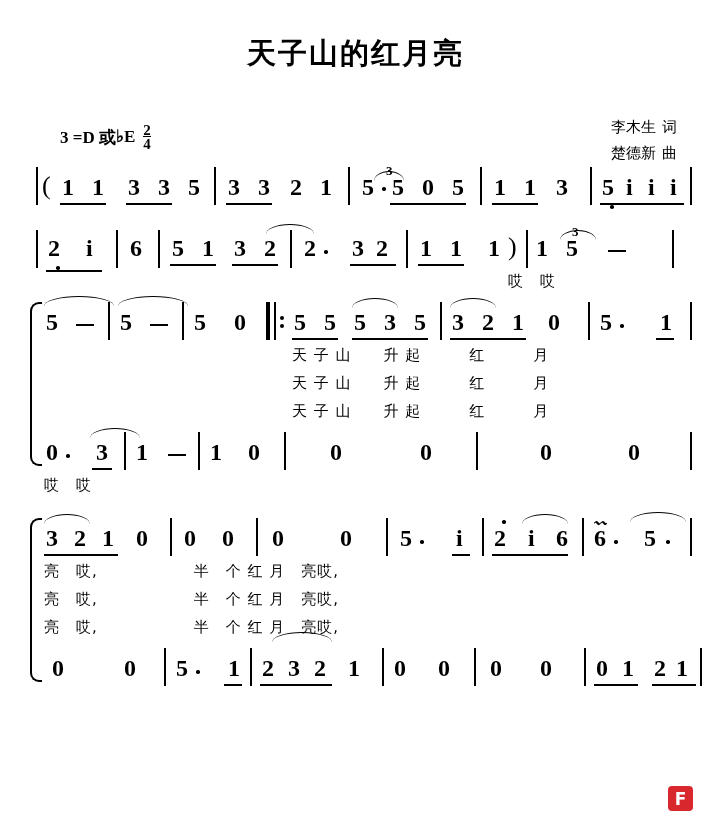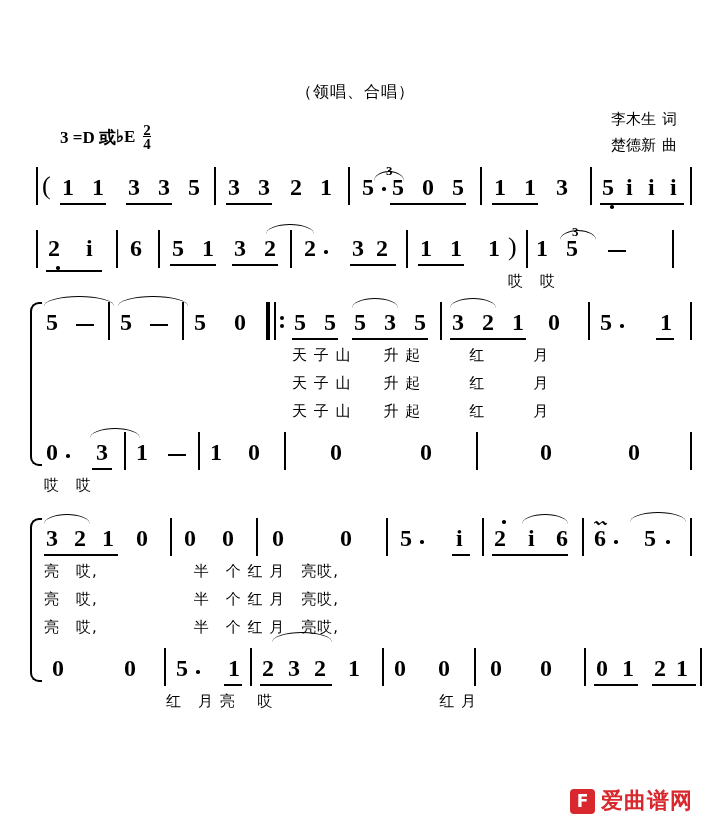--- a/index.html
+++ b/index.html
@@ -23,21 +23,21 @@
     letter-spacing:2px;
   }
   .subtitle{
     position:absolute;left:0;right:0;top:82px;
     text-align:center;
     font-family:"DejaVu Sans", sans-serif;
     font-size:16px;
     letter-spacing:1px;
   }
   .credits{
-    position:absolute;right:34px;top:106px;
+    position:absolute;right:34px;top:114px;
     font-family:"DejaVu Sans", sans-serif;
     font-size:15px;
     line-height:26px;
     text-align:right;
   }
   .credits .role{margin-left:6px;}
 
   .keysig{
     position:absolute;left:60px;top:126px;
     font-family:"Liberation Serif", serif;
@@ -108,21 +108,21 @@
     font-family:"DejaVu Sans",sans-serif;
     font-weight:bold;font-size:22px;color:#d9272e;
     letter-spacing:1px;
   }
 </style>
 </head>
 <body>
 
 <div class="page">
 
-  <div class="subtitle">（领唱、合唱）</div>
+  <div class="title">天子山的红月亮</div>
 
   <div class="credits">
     <div>
       <span>李木生</span><span class="role">词</span>
     </div>
     <div>
       <span>楚德新</span><span class="role">曲</span>
     </div>
   </div>
 
@@ -360,22 +360,20 @@
     <span class="n" style="left:540px;top:8px;">0</span>
     <div class="bar" style="left:584px;top:0px;height:38px;"></div>
     <span class="n" style="left:596px;top:8px;">0</span>
     <span class="n" style="left:622px;top:8px;">1</span>
     <div class="und" style="left:594px;top:36px;width:44px;"></div>
     <span class="n" style="left:654px;top:8px;">2</span>
     <span class="n" style="left:676px;top:8px;">1</span>
     <div class="und" style="left:652px;top:36px;width:44px;"></div>
     <div class="bar" style="left:700px;top:0px;height:38px;"></div>
 
-    <div class="lyr" style="left:166px;top:44px;">红　月 亮　 哎　　　　　　　　　 　红 月</div>
   </div>
 
 
   <div class="logo">
     <span class="mark">F</span>
-    <span class="txt">爱曲谱网</span>
   </div>
 
 </div>
 
 </body></html>

